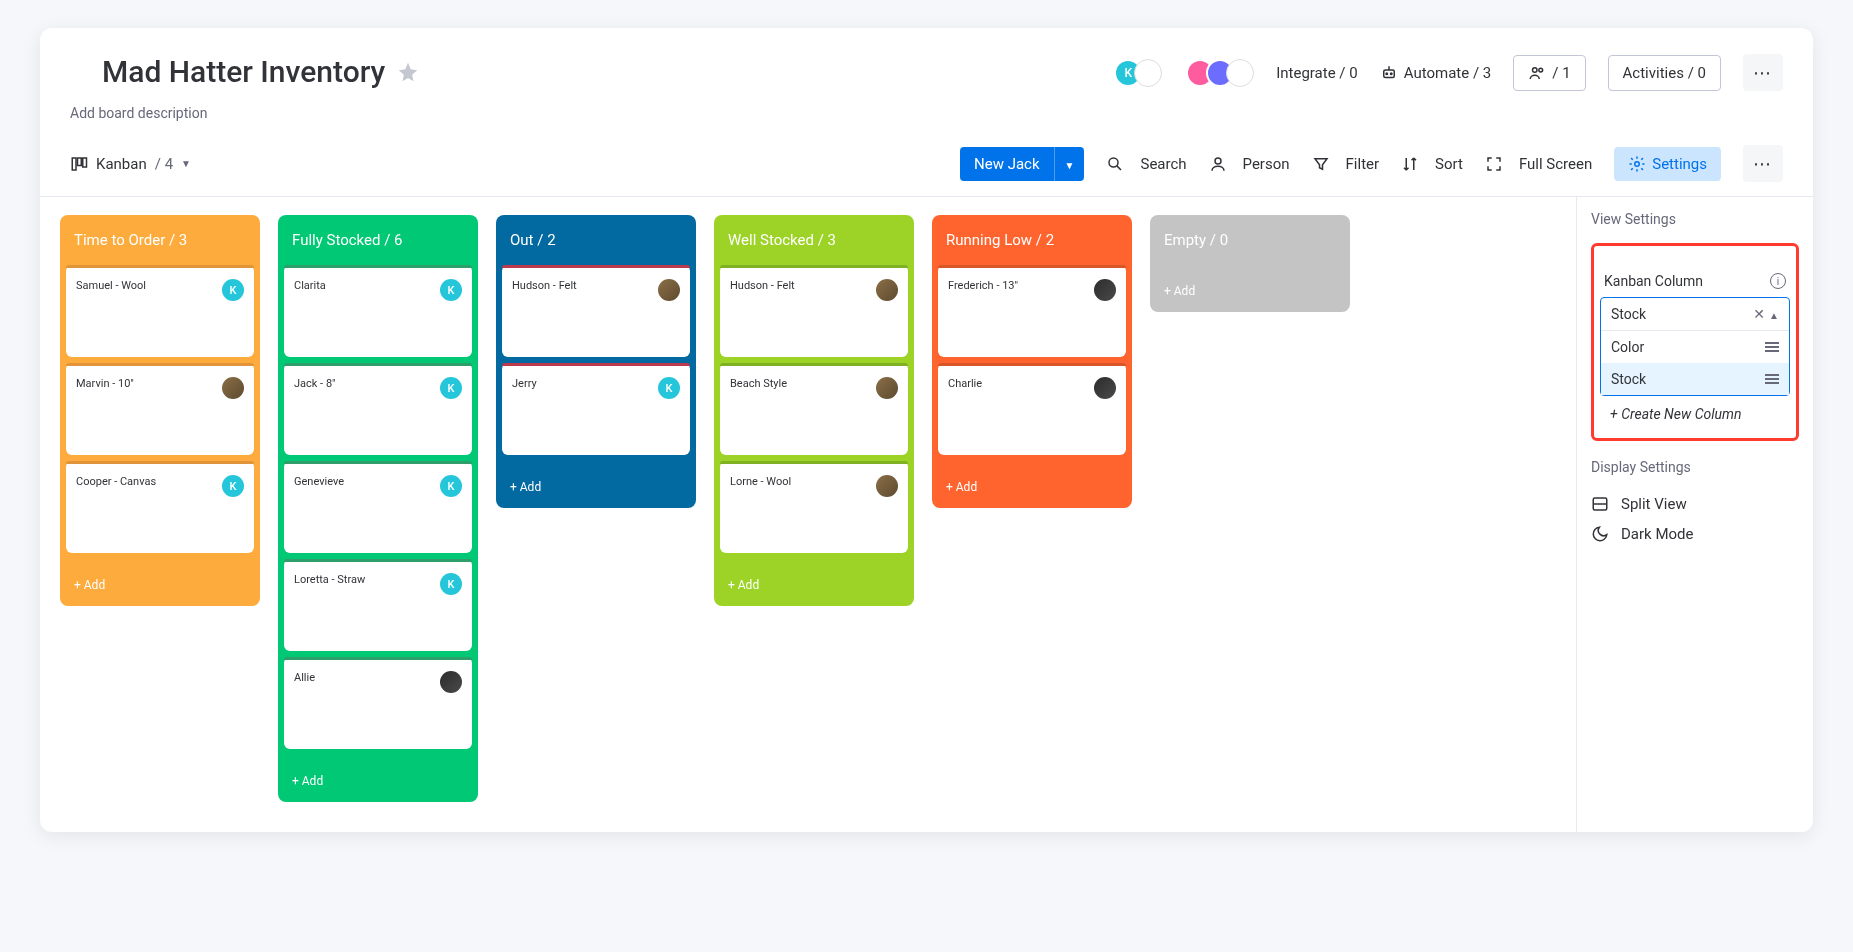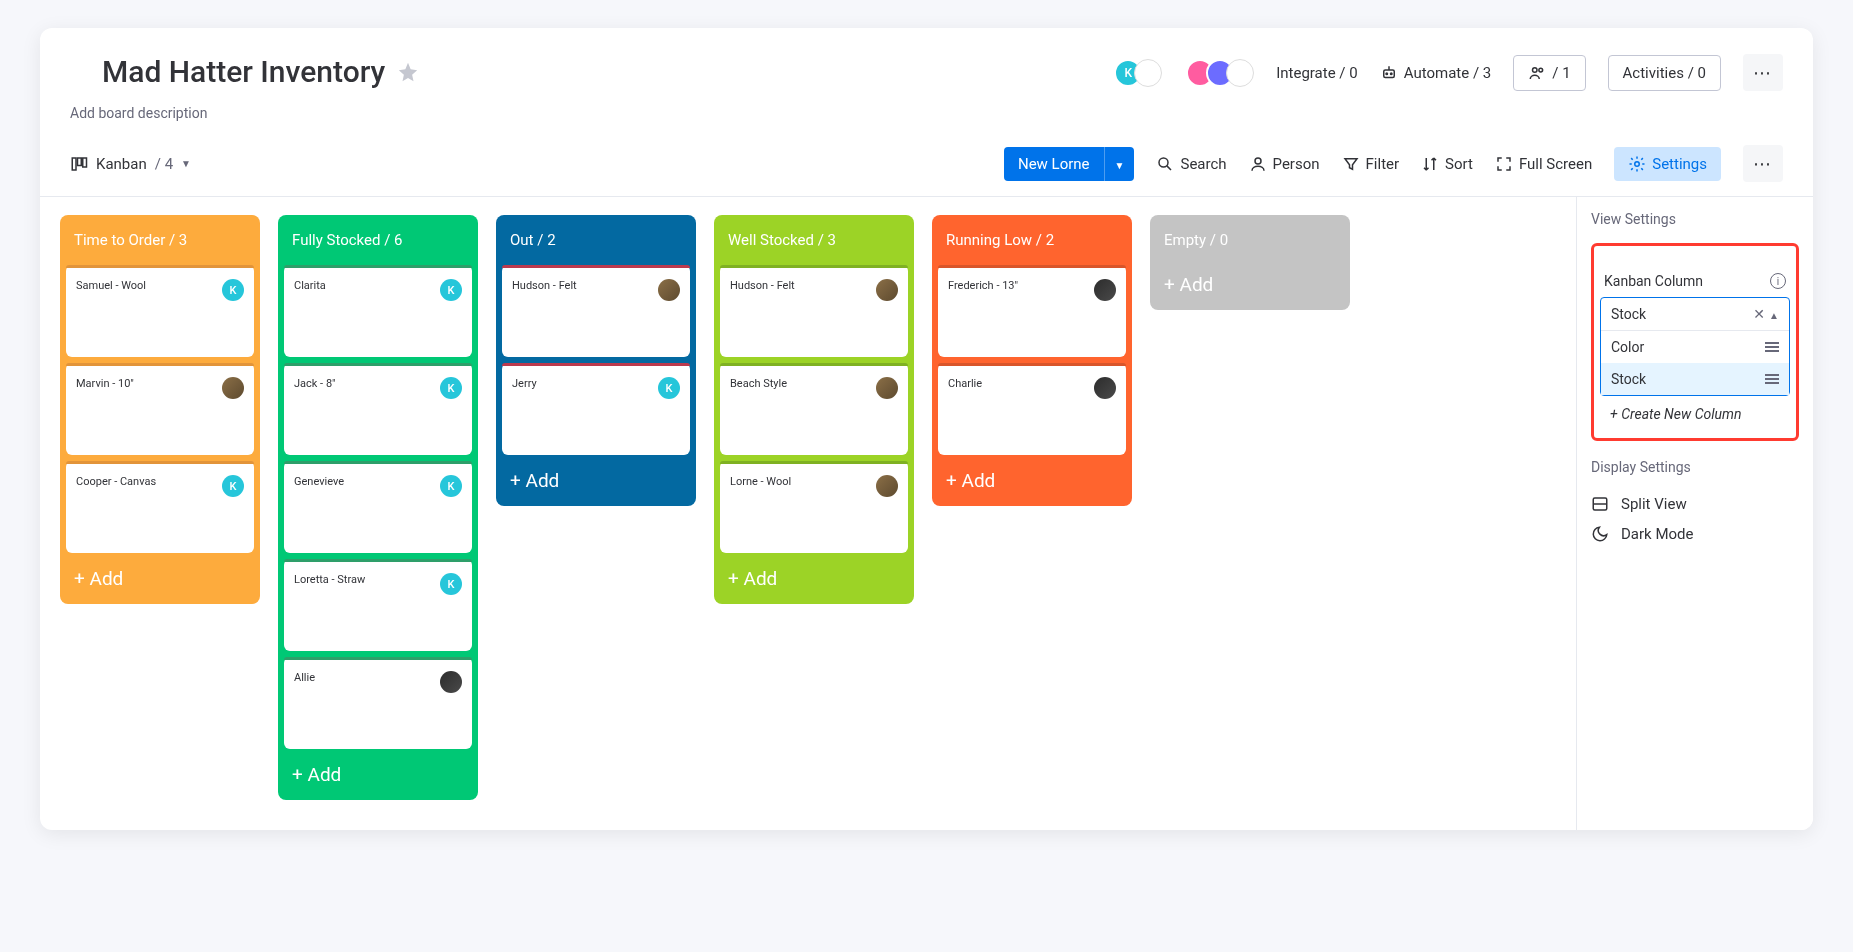--- a/index.html
+++ b/index.html
@@ -10,33 +10,33 @@
 .title { font-size:30px; font-weight:500; color:#323338;margin-left:32px; }
 .star { width:22px; height:22px; color:#c5c7d0; cursor:pointer; }
 .subtitle { font-size:14px; color:#676879; margin-top:4px; padding-left:30px; }
 .header-right { display:flex; align-items:center; gap:22px; font-size:15px; color:#323338; }
 .link-item { display:flex; align-items:center; gap:6px; cursor:pointer; }
 .pill-btn { border:1px solid #c3c6d4; border-radius:4px; padding:8px 14px; cursor:pointer; display:flex; align-items:center; gap:6px; }
 .dots-btn { background:#f5f6f8; border-radius:4px; padding:8px 10px; cursor:pointer; font-size:18px; letter-spacing:2px; color:#323338;}
 .toolbar { display:flex; justify-content:space-between; align-items:center; padding:14px 30px; border-bottom:1px solid #e6e9ef; margin-top:10px;}
 .view-tab { display:flex; align-items:center; gap:8px; font-size:15px; color:#323338; cursor:pointer;}
 .toolbar-right { display:flex; align-items:center; gap:22px; font-size:15px; color:#323338;}
-.tr-item { display:flex; align-items:center; gap:6px; cursor:pointer;}
+.tr-item { display:flex; align-items:center; gap:16px; cursor:pointer;}
 .new-item-btn { background:#0073ea; color:#fff; border-radius:4px; display:flex; align-items:center; cursor:pointer;}
 .new-item-btn .lbl { padding:8px 14px; }
 .new-item-btn .dd { padding:8px 10px; border-left:1px solid rgba(255,255,255,0.3);}
 .settings-btn-a { background:#cce5ff; color:#0073ea; border-radius:4px; padding:8px 14px; display:flex; align-items:center; gap:6px; cursor:pointer;}
 .kanban-area { display:flex; gap:18px; padding:18px 20px 30px 20px; align-items:flex-start; overflow-x:auto;}
 .column { width:200px; flex-shrink:0; border-radius:8px; padding:6px; display:flex; flex-direction:column; gap:6px;}
 .col-header { color:#fff; font-size:15px; font-weight:400; padding:10px 8px;}
 .card { background:#fff; border-radius:6px; padding:10px; min-height:92px; display:flex; justify-content:space-between; align-items:flex-start; position:relative;}
 .card::before { content:''; position:absolute; left:0; right:0; top:0; height:3px; border-radius:6px 6px 0 0; background:var(--accent);}
 .card-title { font-size:11px; color:#323338; margin-top:4px;}
 .card-avatar { width:22px; height:22px; border-radius:50%; margin-top:4px; flex-shrink:0;}
-.add-btn { color:#fff; font-size:19px; padding:8px; cursor:pointer;}
+.add-btn { color:#fff; font-size:12px; padding:8px; cursor:pointer;margin-top:11px;}
 .side-panel { position:absolute; right:0; top:0; bottom:0; width:237px; border-left:1px solid #e6e9ef; background:#fff; padding:14px 14px;}
 .kanban-wrap { position:relative; }
 .sp-title { font-size:14px; color:#676879; margin-bottom:16px;}
 .dropdown-box { border:3px solid #ff3b30; border-radius:6px; padding:6px; margin-bottom:18px;}
 .dd-label { font-size:14px; color:#323338; display:flex; justify-content:space-between; align-items:center; margin-bottom:8px; padding:0 4px;margin-top:21px;}
 .info-icon { width:16px; height:16px; border:1px solid #676879; border-radius:50%; display:inline-flex; align-items:center; justify-content:center; font-size:10px; color:#676879;}
 .dd-select { border:1px solid #0073ea; border-radius:4px;}
 .dd-head { padding:8px 10px; font-size:14px; display:flex; justify-content:space-between; align-items:center; color:#323338;}
 .dd-opts { border-top:1px solid #e6e9ef;}
 .dd-opt { padding:8px 10px; font-size:14px; color:#323338; display:flex; justify-content:space-between; align-items:center; cursor:pointer;}
@@ -112,21 +112,21 @@
           <rect x="3" y="4" width="5" height="16"></rect>
           <rect x="10" y="4" width="5" height="10"></rect>
           <rect x="17" y="4" width="5" height="12"></rect>
         </svg>
       <span>Kanban</span>
       <span style="color:#676879;">/ 4</span>
       <span class="chev">▼</span>
     </div>
     <div class="toolbar-right">
       <div class="new-item-btn">
-        <span class="lbl">New Lorne</span>
+        <span class="lbl">New Jack</span>
         <span class="dd"><span class="chev" style="color:#fff;">▼</span></span>
       </div>
       <div class="tr-item">
         <svg class="icon-sm" viewBox="0 0 24 24" fill="none" stroke="currentColor" stroke-width="2">
             <circle cx="10" cy="10" r="6"></circle>
             <line x1="20" y1="20" x2="14.5" y2="14.5"></line>
           </svg>
         <span>Search</span>
       </div>
       <div class="tr-item">

